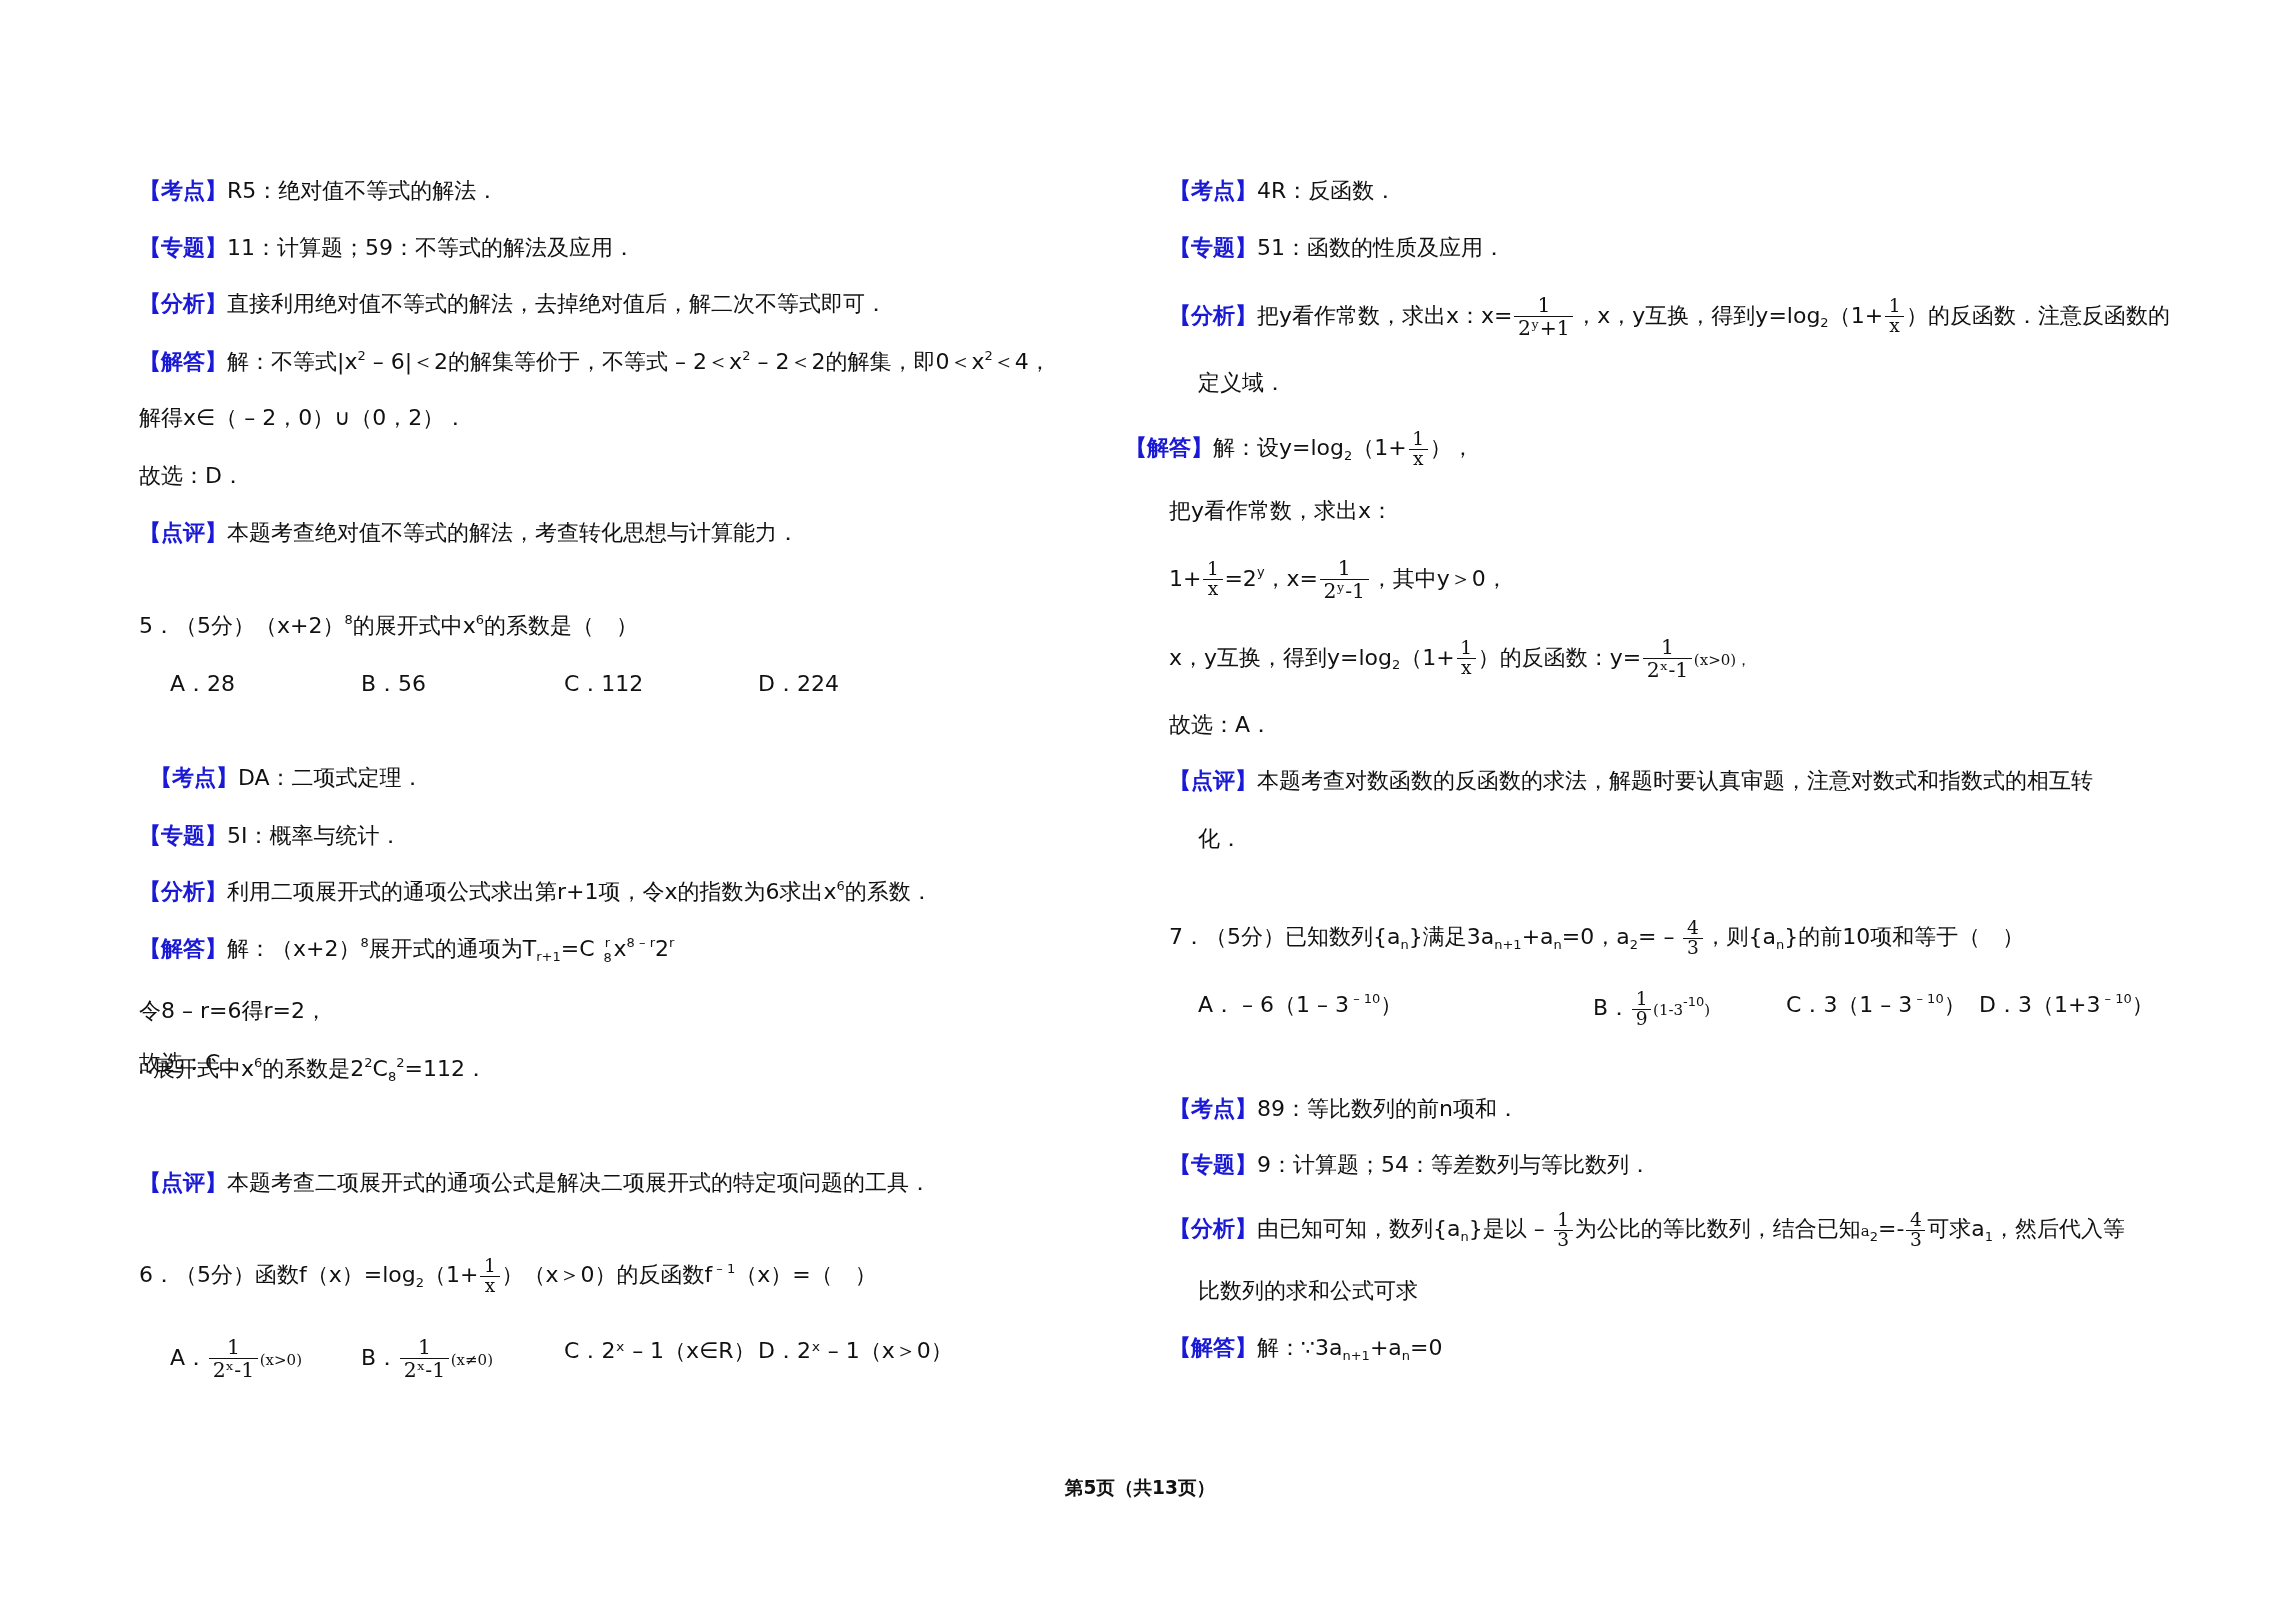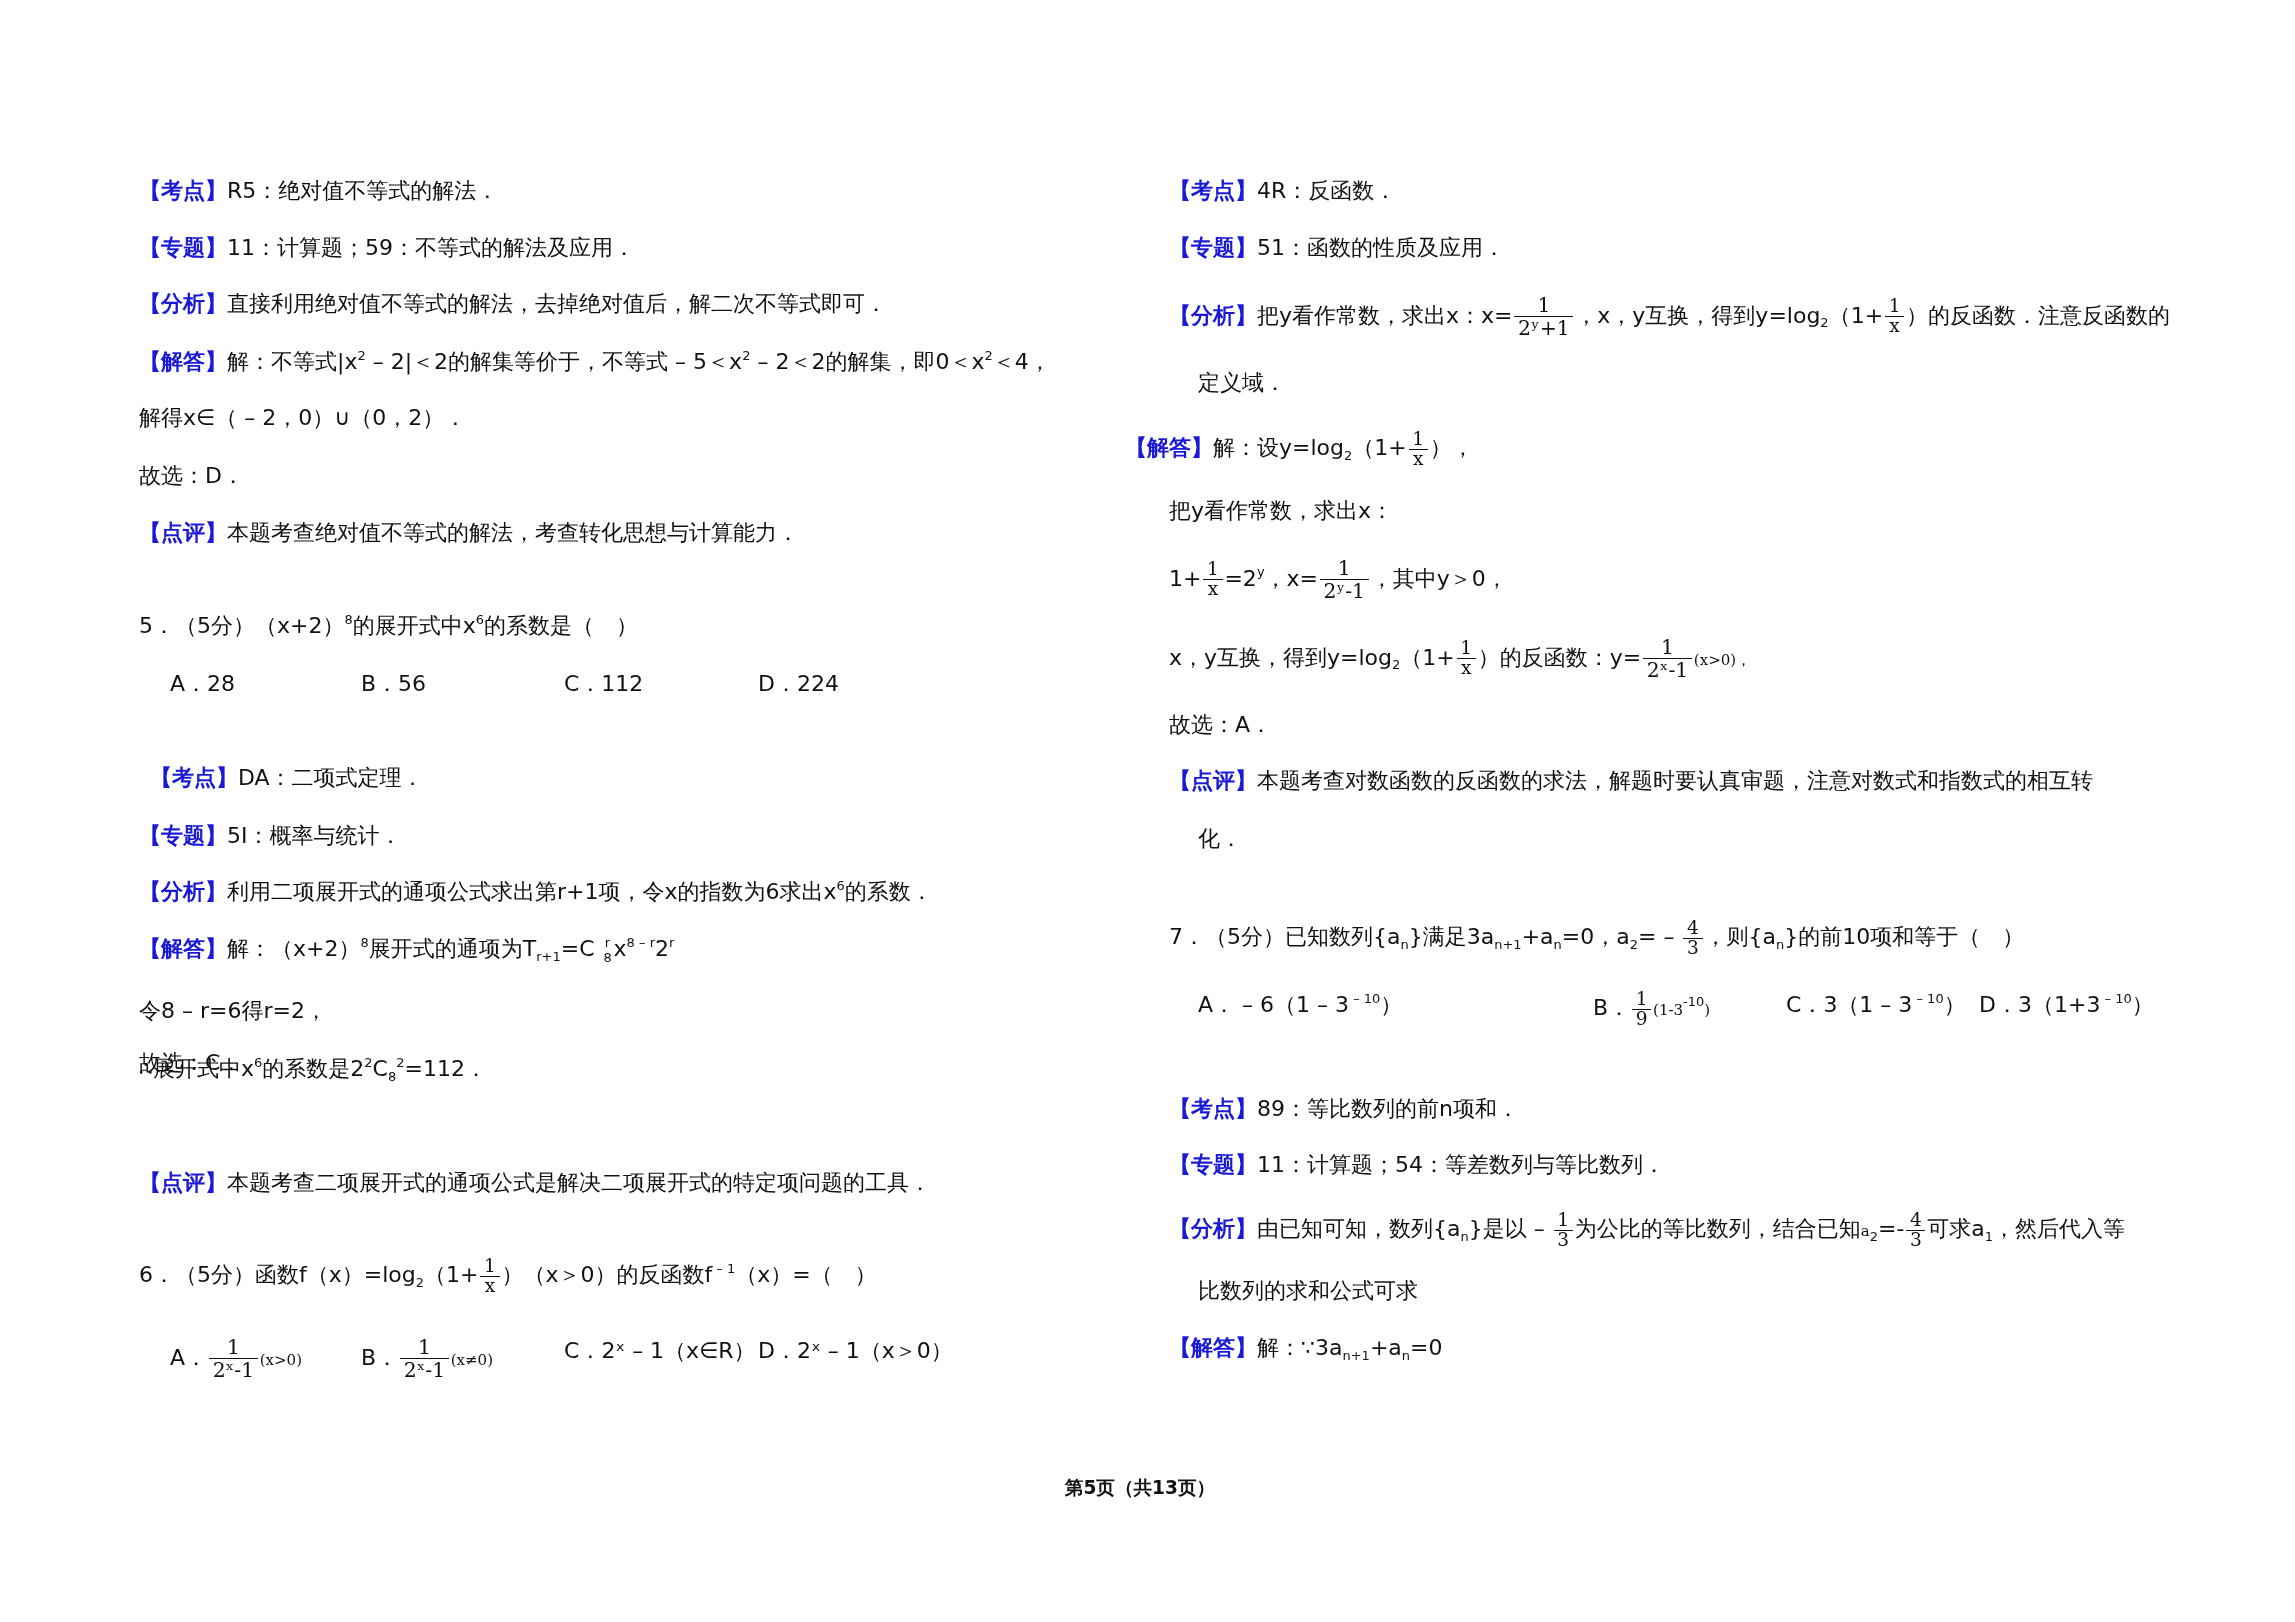--- a/index.html
+++ b/index.html
@@ -23,21 +23,21 @@
 <div class="line" style="left:139px;top:176px">
   <span class="tag">【考点】</span><span>R5：绝对值不等式的解法．</span>
 </div>
 <div class="line" style="left:139px;top:233px">
   <span class="tag">【专题】</span><span>11：计算题；59：不等式的解法及应用．</span>
 </div>
 <div class="line" style="left:139px;top:289px">
   <span class="tag">【分析】</span><span>直接利用绝对值不等式的解法，去掉绝对值后，解二次不等式即可．</span>
 </div>
 <div class="line" style="left:139px;top:347px">
-  <span class="tag">【解答】</span><span>解：不等式|x</span><sup>2</sup><span> – 2|＜2的解集等价于，不等式 – 5＜x</span><sup>2</sup><span> – 2＜2的解集，即0＜x</span><sup>2</sup><span>＜4，</span>
+  <span class="tag">【解答】</span><span>解：不等式|x</span><sup>2</sup><span> – 6|＜2的解集等价于，不等式 – 2＜x</span><sup>2</sup><span> – 2＜2的解集，即0＜x</span><sup>2</sup><span>＜4，</span>
 </div>
 <div class="line" style="left:139px;top:403px">解得x∈（ – 2，0）∪（0，2）．</div>
 <div class="line" style="left:139px;top:461px">故选：D．</div>
 <div class="line" style="left:139px;top:518px">
   <span class="tag">【点评】</span><span>本题考查绝对值不等式的解法，考查转化思想与计算能力．</span>
 </div>
 
 <div class="line" style="left:139px;top:611px">
   <span>5．（5分）（x+2）</span><sup>8</sup><span>的展开式中x</span><sup>6</sup><span>的系数是（　）</span>
 </div>
@@ -123,21 +123,21 @@
   <span>C．</span><span>3（1 – 3</span><sup> – 10</sup><span>）</span>
 </div>
 <div class="opt" style="left:1979px;top:990px">
   <span>D．</span><span>3（1+3</span><sup> – 10</sup><span>）</span>
 </div>
 
 <div class="line" style="left:1169px;top:1094px">
   <span class="tag">【考点】</span><span>89：等比数列的前n项和．</span>
 </div>
 <div class="line" style="left:1169px;top:1150px">
-  <span class="tag">【专题】</span><span>11：计算题；54：等差数列与等比数列．</span>
+  <span class="tag">【专题】</span><span>9：计算题；54：等差数列与等比数列．</span>
 </div>
 <div class="line" style="left:1169px;top:1211px">
   <span class="tag">【分析】</span><span>由已知可知，数列{a</span><sub>n</sub><span>}是以 – </span><span class="frac small"><span class="num">1</span><span class="den">3</span></span><span>为公比的等比数列，结合已知</span><span class="serif">a</span><sub>2</sub><span>=-</span><span class="frac small"><span class="num">4</span><span class="den">3</span></span><span>可求a</span><sub>1</sub><span>，然后代入等</span>
 </div>
 <div class="line" style="left:1198px;top:1276px">比数列的求和公式可求</div>
 <div class="line" style="left:1169px;top:1333px">
   <span class="tag">【解答】</span><span>解：∵3a</span><sub>n+1</sub><span>+a</span><sub>n</sub><span>=0</span>
 </div>
 
 <div class="footer">第5页（共13页）</div>

